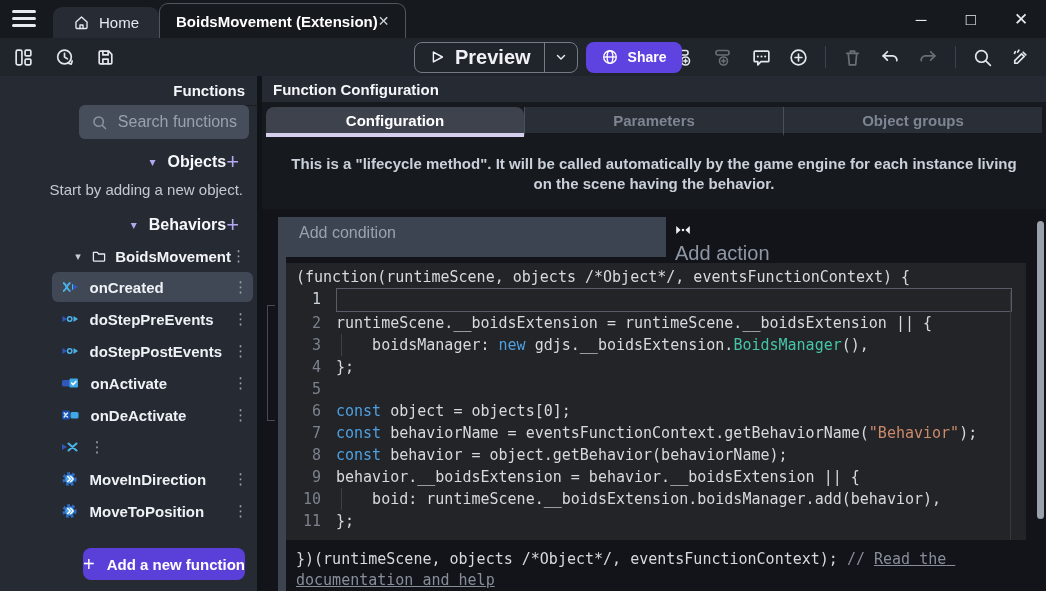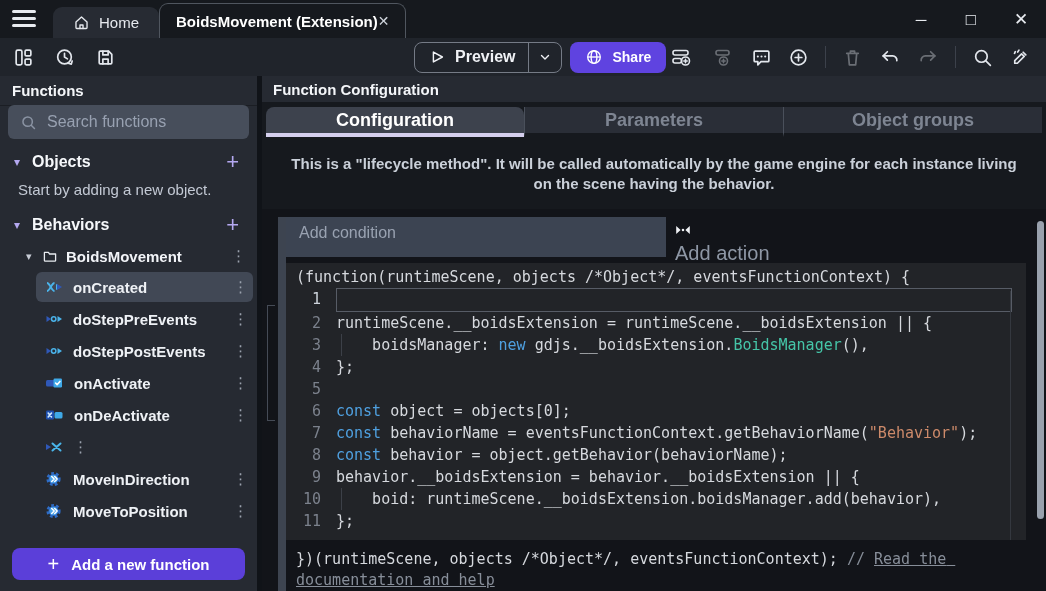--- a/index.html
+++ b/index.html
@@ -19,30 +19,30 @@
 
   
   .toolbar { height:38px; background:#20242b; display:flex; align-items:center; position:relative; }
   .tb-left { display:flex; align-items:center; gap:20px; padding-left:13px; }
   .tb-center { position:absolute; left:414px; display:flex; align-items:center; gap:8px; }
   .tb-right { margin-left:auto; display:flex; align-items:center; gap:16px; padding-right:15px; }
   .tb-icon { display:flex; align-items:center; cursor:pointer; color:#e3e7ed; }
   .tb-icon.dim { opacity:.38; cursor:default; }
   .tb-divider { width:1px; height:22px; background:#3c414b; }
   .btn-preview { display:flex; align-items:center; height:31px; border:1px solid #757b86; border-radius:8px; color:#f0f2f6; cursor:pointer; }
-  .btn-preview .pv-main { display:flex; align-items:center; gap:9px; padding:0 13px 0 13px; font-weight:700; font-size:16px; }
+  .btn-preview .pv-main { display:flex; align-items:center; gap:9px; padding:0 13px 0 13px; font-weight:700; font-size:20px; }
   .btn-preview .pv-sep { width:1px; height:31px; background:#757b86; }
   .btn-preview .pv-caret { width:32px; display:flex; justify-content:center; align-items:center; }
   .btn-share { display:flex; align-items:center; gap:9px; height:31px; background:#5f43e0; border-radius:8px; padding:0 15px; font-weight:700; font-size:14px; color:#fff; cursor:pointer; }
 
   
   .content { display:flex; height:515px; }
 
   
-  .sidebar { width:262px; background:#262a32; border-right:5px solid #101318; display:flex; flex-direction:column; }
+  .sidebar { width:262px; background:#262a32; border-right:5px solid #101318; display:flex; flex-direction:column;align-items:flex-end; }
   .side-header { height:29px; display:flex; align-items:center; padding:0 12px; font-size:15px; font-weight:600; color:#f4f6f9; box-shadow:0 1px 0 #1b1e24; }
   .search { margin:0 8px 4px; height:34px; background:#474e5b; border-radius:6px; display:flex; align-items:center; gap:10px; padding:0 12px; cursor:text; }
   .search .ph { color:#98a1b1; font-size:16px; }
   .section-row { height:30px; margin-top:4px; padding:0 14px; display:flex; align-items:center; }
   .sec-chevron { color:#b4a8f0; font-size:12px; width:14px; cursor:pointer; }
   .sec-label { flex:1; font-weight:700; font-size:16px; color:#f6f8fb; margin-left:4px; }
   .sec-plus { color:#b4a8f0; font-size:22px; line-height:18px; cursor:pointer; padding-right:4px; }
   .empty-text { padding:4px 14px 8px 18px; color:#c3c9d4; font-size:15px; }
   .folder-row { height:28px; display:flex; align-items:center; padding:0 16px 0 26px; margin-top:2px; cursor:pointer; }
   .folder-chevron { color:#c8cdd6; font-size:11px; width:16px; }
@@ -52,21 +52,21 @@
   .fn-row { margin:2px 4px 2px 36px; height:30px; border-radius:6px; display:flex; align-items:center; gap:11px; padding:0 10px 0 9px; cursor:pointer; }
   .fn-row.selected { background:#414855; }
   .fn-label { flex:1; font-weight:600; font-size:15px; color:#eef1f5; }
   .add-btn { margin:auto 12px 11px; height:32px; background:#5b3fd9; border-radius:8px; display:flex; align-items:center; justify-content:center; gap:12px; font-weight:700; font-size:15px; color:#fff; cursor:pointer; }
   .add-btn .plus { font-size:20px; font-weight:400; }
 
   
   .main { flex:1; display:flex; flex-direction:column; background:#16191e; }
   .main-header { height:29px; display:flex; align-items:center; padding:0 11px; background:#262a32; font-weight:600; font-size:15px; color:#f4f6f9; }
   .tabs { margin-top:5px; display:flex; padding:0 4px 0 4px; height:33px; }
-  .mtab { flex:1; display:flex; align-items:center; justify-content:center; font-weight:600; font-size:18px; color:#7e8592; background:#2a2e37; background-clip:padding-box; border-bottom:4px solid transparent; cursor:pointer; }
+  .mtab { flex:1; display:flex; align-items:center; justify-content:center; font-weight:600; font-size:15px; color:#7e8592; background:#2a2e37; background-clip:padding-box; border-bottom:4px solid transparent; cursor:pointer; }
   .mtab + .mtab { border-left:1px solid #4a505b; }
   .mtab.active { background:#3d424d; background-clip:padding-box; color:#ffffff; font-weight:700; border-bottom:4px solid #d5cfed; border-radius:8px 8px 0 0; border-left:none; }
   .description { padding:17px 24px 0; text-align:center; font-weight:700; font-size:15px; line-height:20px; color:#cad0d9; height:78px; }
 
   
   .events { flex:1; background:#121419; position:relative; padding:8px 20px 0 16px; }
   .ev-bracket { position:absolute; left:5px; top:96px; width:8px; height:116px; border:1px solid #454b56; border-right:none; }
   .ev-scrollthumb { position:absolute; right:2px; top:12px; width:7px; height:298px; background:#99a1ad; border-radius:4px; cursor:pointer; }
   .event { display:flex; min-height:100%; }
   .ev-handle { width:8px; background:#3d4450; cursor:grab; }

